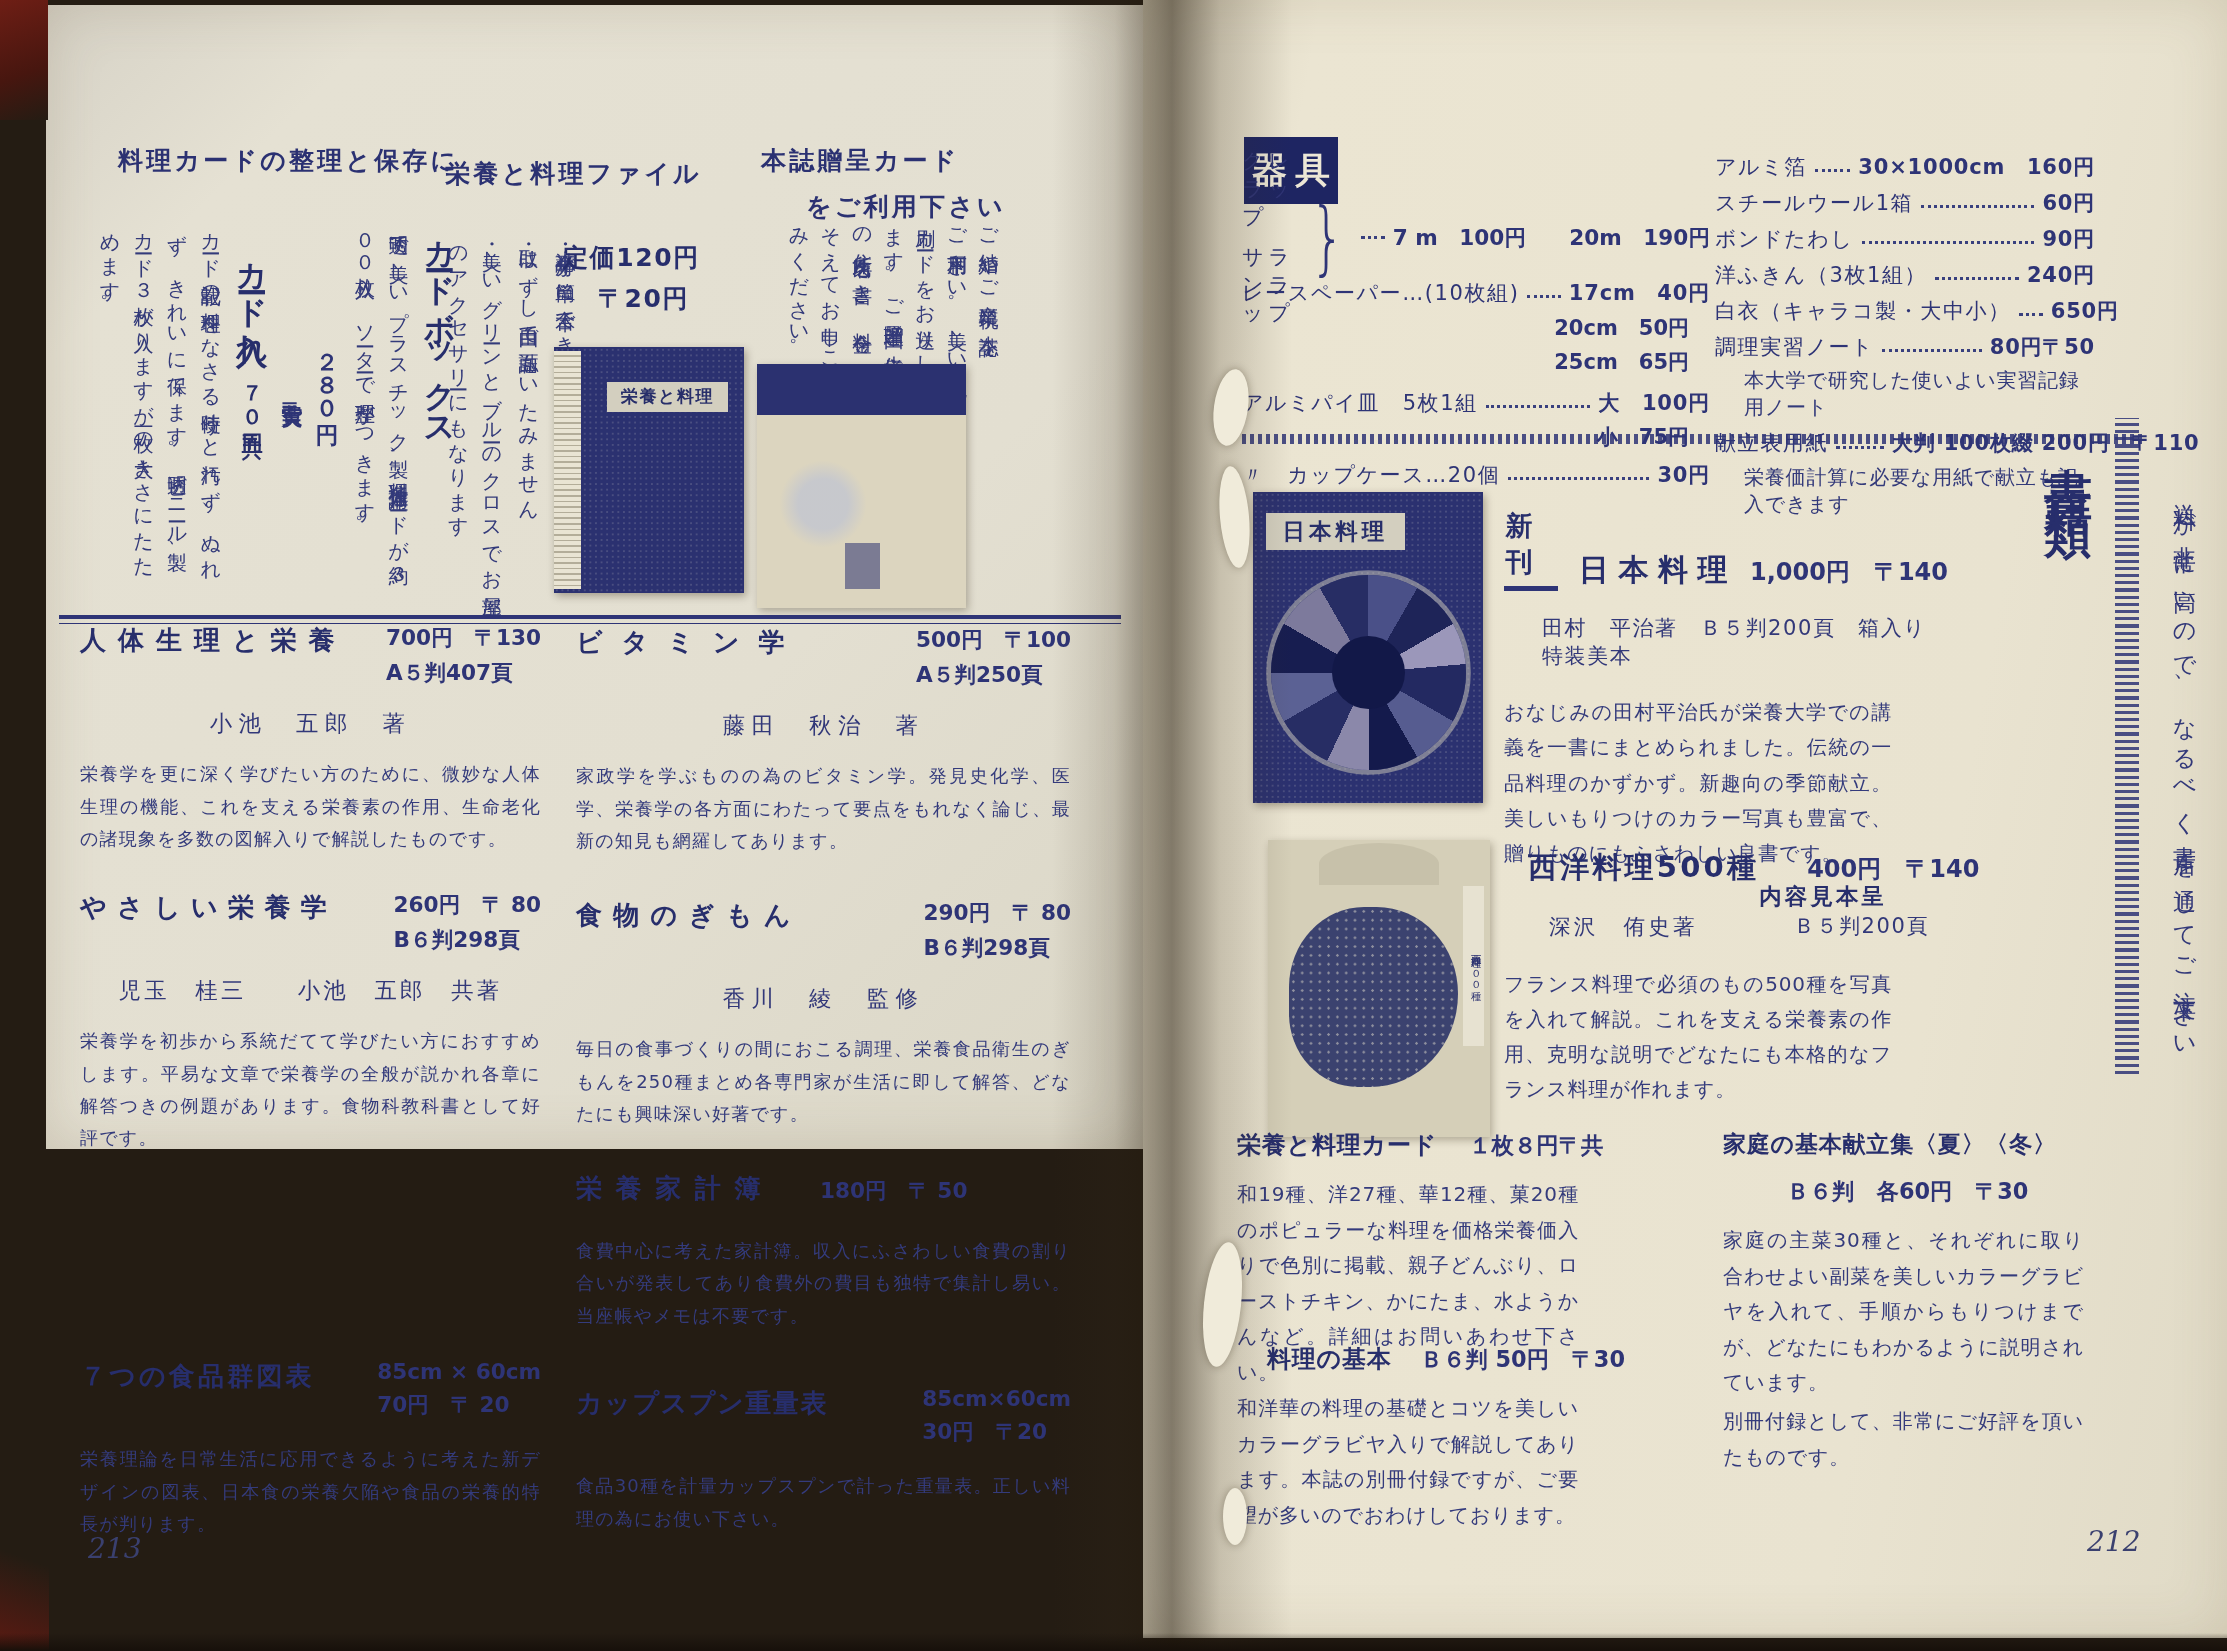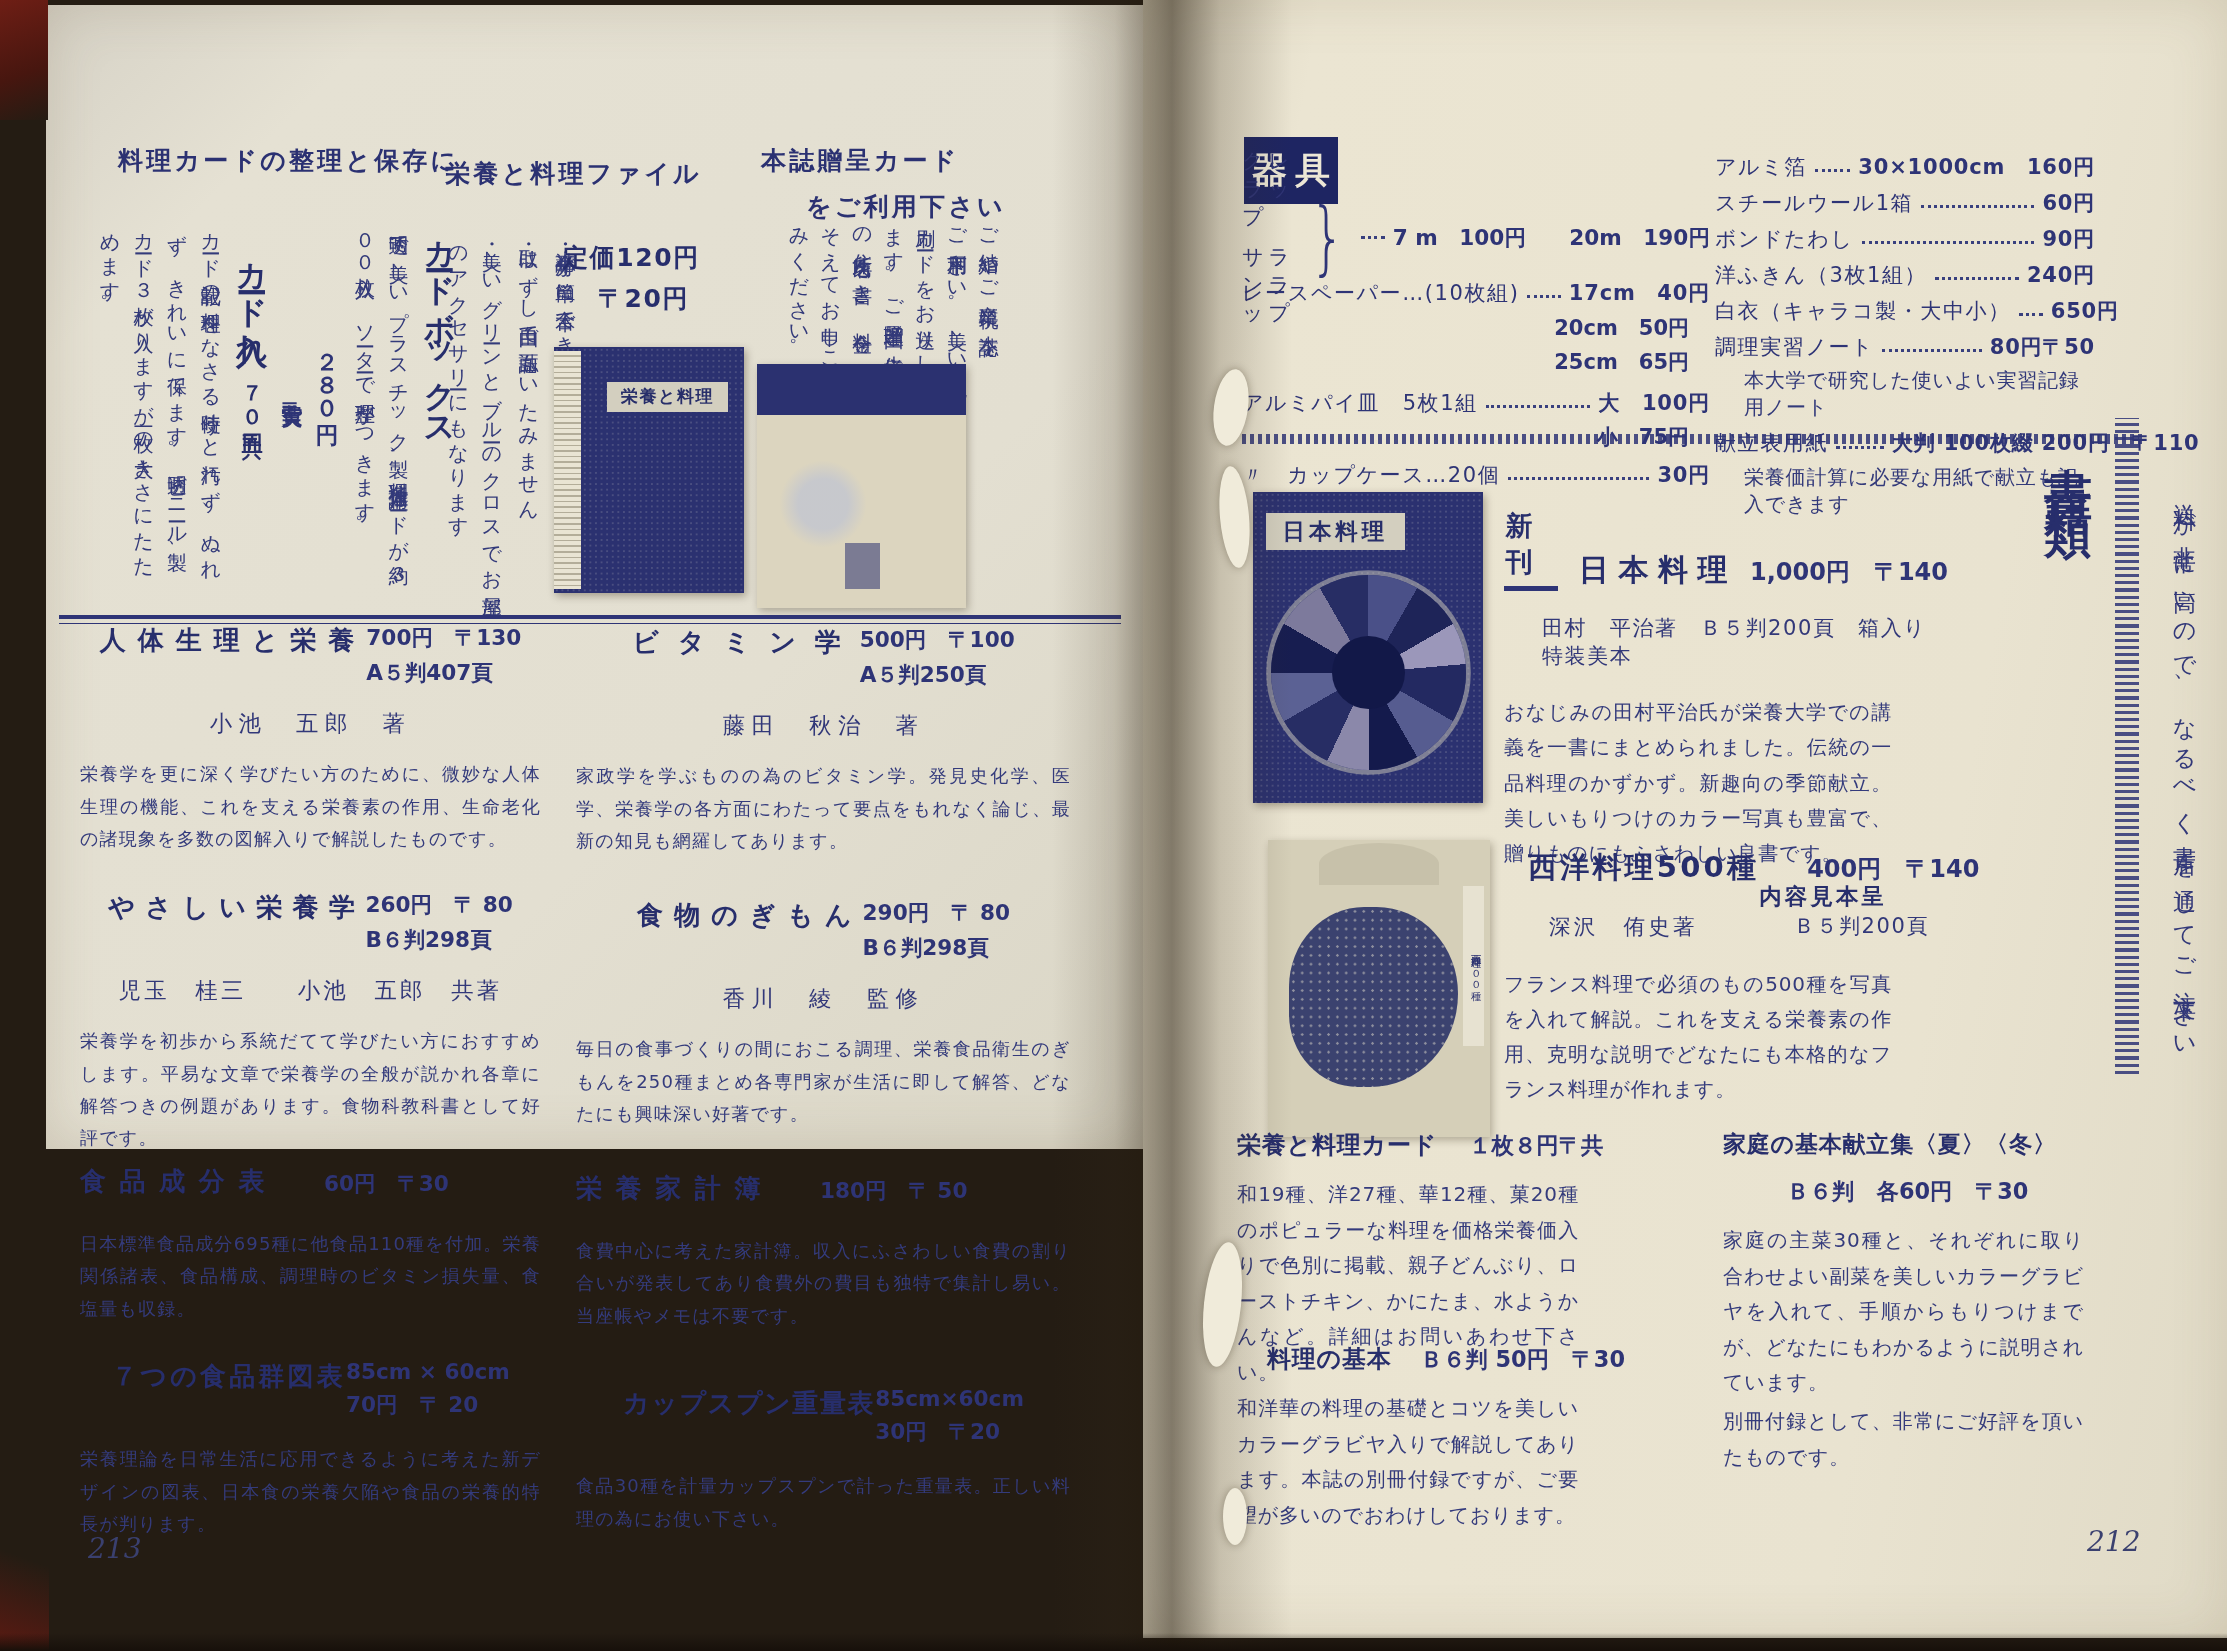--- a/index.html
+++ b/index.html
@@ -43,21 +43,21 @@
 
   .fileprice { font-size:25px; font-weight:bold; letter-spacing:1.6px; color:#272e6c; }
 
   
   .navy-cover { background:#2b3170; background-image:radial-gradient(rgba(235,230,215,.16) 1px, transparent 1.1px); background-size:5.6px 5.6px; box-shadow:1.6px 3.2px 8px rgba(40,30,10,.35); }
   .cover-label { position:absolute; background:#d3cfbf; display:flex; align-items:center; justify-content:center; font-weight:bold; color:#272e6a; }
   .pagestack { position:absolute; background:repeating-linear-gradient(180deg,#e9e4d3 0 4px,#b3ad99 4px 5.6px); }
 
   
   .entry { position:absolute; }
-  .e-head { display:flex; justify-content:center; align-items:flex-start; }
+  .e-head { display:flex; justify-content:space-between; align-items:flex-start; }
   .e-head.inlinehead { justify-content:flex-start; gap:46px; }
   .e-title { font-size:26px; font-weight:bold; color:#272e6c; white-space:nowrap; }
   .e-meta { display:flex; flex-direction:column; gap:6.4px; font-size:21.6px; font-weight:bold; color:#2e3476; text-align:left; }
   .e-author { text-align:center; margin-top:21px; font-size:22.4px; letter-spacing:6.4px; color:#323879; }
   .e-desc { margin-top:19px; font-size:18px; line-height:1.8; letter-spacing:1.2px; text-align:justify; color:#343b7c; }
 
   .divider-double { position:absolute; border-top:4px solid #2e3476; border-bottom:1.6px solid #2e3476; height:9.6px; }
 
   .pagenum { font-size:28px; font-style:italic; font-family:"DejaVu Serif", serif; color:#3a406f; }
 
@@ -156,29 +156,20 @@
       <span class="e-title" style="letter-spacing:10.4px;">やさしい栄養学</span>
       <span class="e-meta">
         <span>260円　〒 80</span>
         <span>B６判298頁</span>
       </span>
     </div>
     <div class="e-author" style="letter-spacing:3.2px;">児玉　桂三　　小池　五郎　共著</div>
     <p class="e-desc">栄養学を初歩から系統だてて学びたい方におすすめします。平易な文章で栄養学の全般が説かれ各章に解答つきの例題があります。食物科教科書として好評です。</p>
   </div>
 
-  <div class="entry" style="left:34px; top:1159px; width:461px;">
-    <div class="e-head inlinehead">
-      <span class="e-title" style="letter-spacing:13.6px;">食品成分表</span>
-      <span class="e-meta" style="padding-top:4.8px;">
-        <span>60円　〒30</span>
-      </span>
-    </div>
-    <p class="e-desc" style="margin-top:29px;">日本標準食品成分695種に他食品110種を付加。栄養関係諸表、食品構成、調理時のビタミン損失量、食塩量も収録。</p>
-  </div>
 
   <div class="entry" style="left:34px; top:1354px; width:461px;">
     <div class="e-head">
       <span class="e-title" style="letter-spacing:3.2px;">７つの食品群図表</span>
       <span class="e-meta">
         <span>85cm × 60cm</span>
         <span>70円　〒 20</span>
       </span>
     </div>
     <p class="e-desc" style="margin-top:24px;">栄養理論を日常生活に応用できるように考えた新デザインの図表、日本食の栄養欠陥や食品の栄養的特長が判ります。</p>

